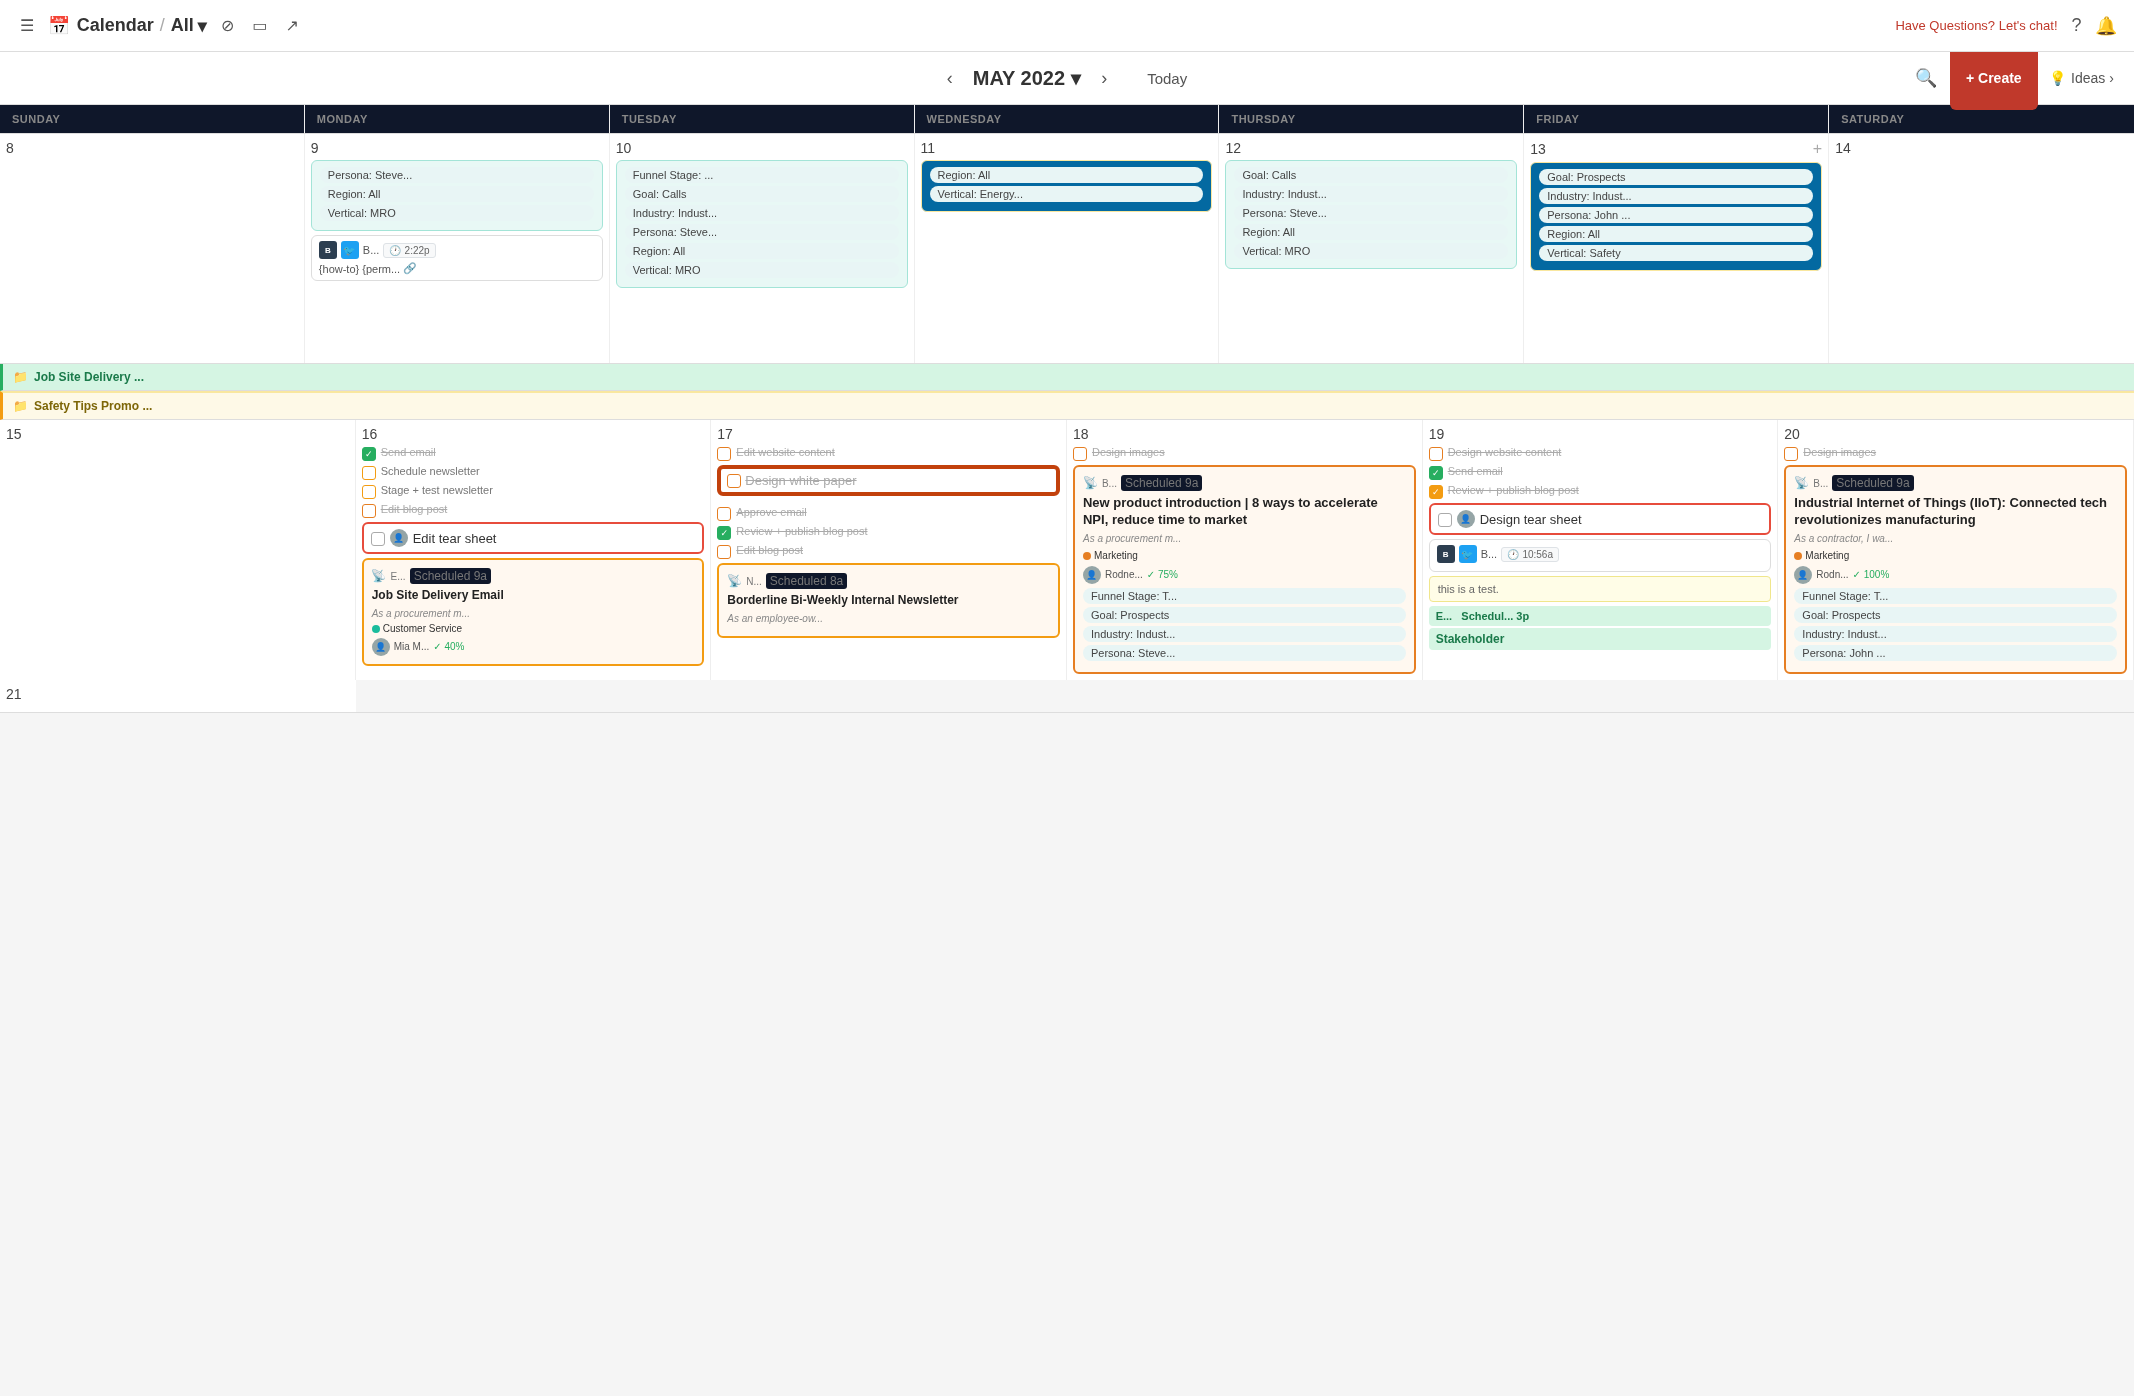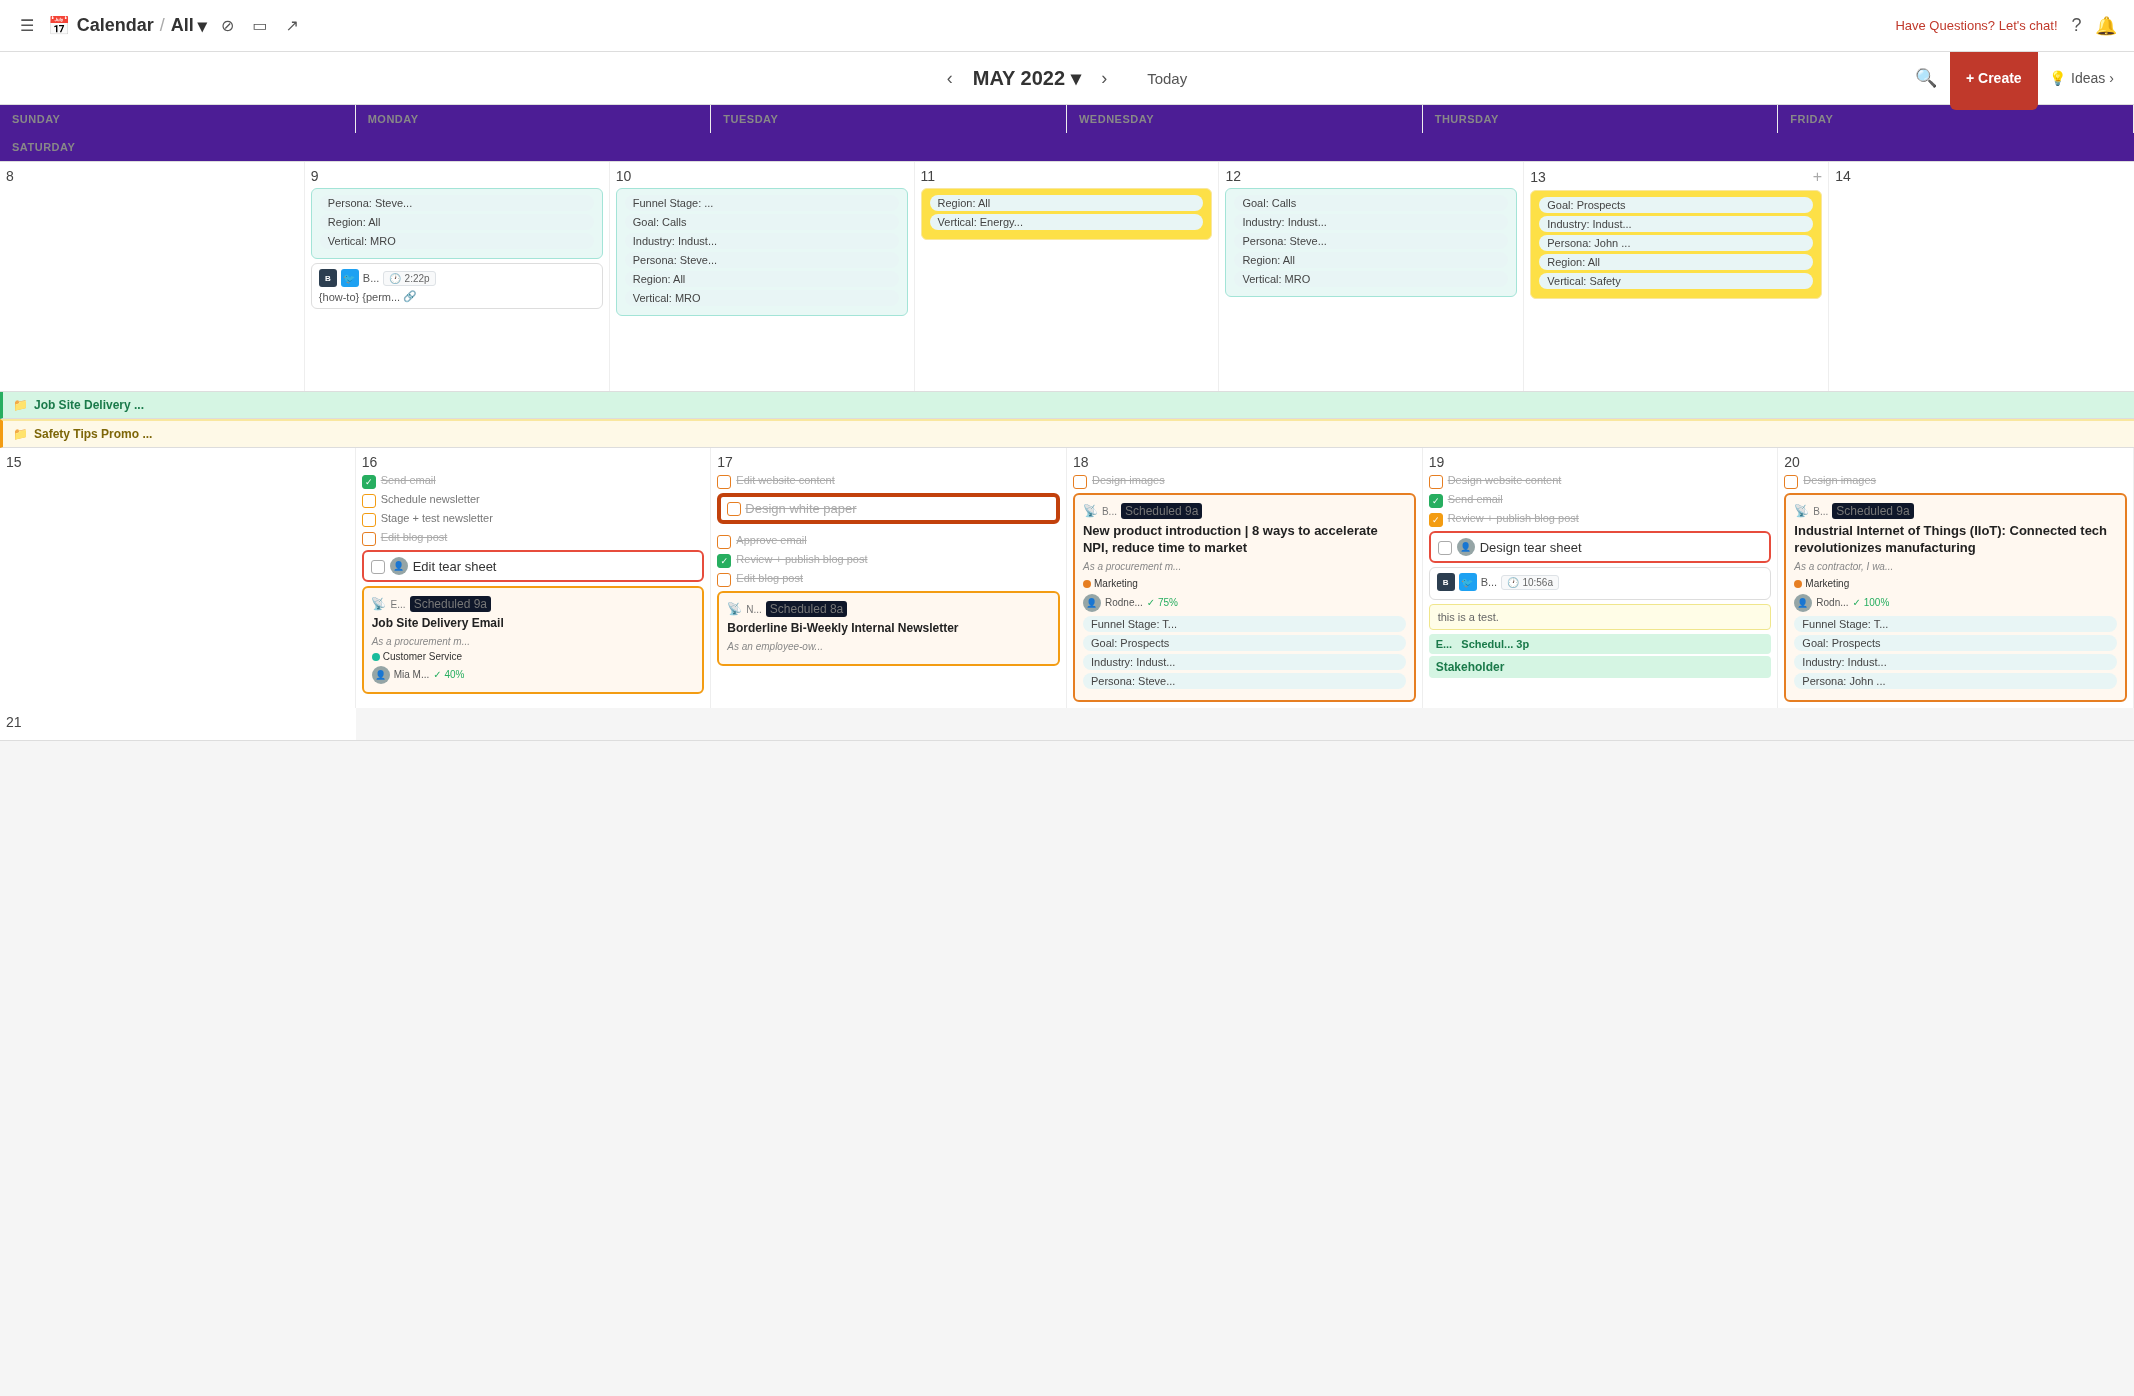--- a/index.html
+++ b/index.html
@@ -36,22 +36,22 @@
     .create-btn {
       background: #c0392b; color: #fff; border: none; border-radius: 6px;
       padding: 24px 16px; font-size: 14px; font-weight: 600; cursor: pointer;
       display: flex; align-items: center; gap: 6px;
     }
     .ideas-btn {
       background: none; border: none; cursor: pointer; font-size: 14px;
       color: #555; display: flex; align-items: center; gap: 4px;
     }
     .day-headers {
-      display: grid; grid-template-columns: repeat(6, 1fr);
-      background: #4c1d95; border-bottom: 1px solid #ddd;
+      display: grid; grid-template-columns: repeat(7, 1fr);
+      background: #0f172a; border-bottom: 1px solid #ddd;
     }
     .day-header {
       padding: 8px 12px; text-align: left; font-size: 11px;
       font-weight: 700; color: #888; letter-spacing: 0.5px; text-transform: uppercase;
       border-right: 1px solid #eee;
     }
     .day-header:last-child { border-right: none; }
     .day-cell {
       border-right: 1px solid #eee; padding: 6px; background: #fff;
       vertical-align: top; overflow: hidden; position: relative;
@@ -69,21 +69,21 @@
       border-radius: 12px; font-size: 11px; margin-bottom: 3px;
       background: #e8f5f5; color: #444; width: 100%;
     }
 
     
     .event-card {
       border-radius: 6px; padding: 6px 8px; margin-bottom: 4px;
       font-size: 11px; cursor: pointer;
     }
     .event-card.teal { background: #e8f8f5; border: 1px solid #a3e4d7; }
-    .event-card.orange { background: #fde047; border: 1px solid #f9e79f; }
+    .event-card.orange { background: #0369a1; border: 1px solid #f9e79f; }
 
     
     .scheduled-card {
       border-radius: 6px; padding: 8px; margin-bottom: 4px;
       background: #fff8f0; border: 2px solid #f39c12; font-size: 11px;
     }
 
     .sched-header { display: flex; align-items: center; gap: 4px; margin-bottom: 4px; }
     .sched-rss { color: #e67e22; font-size: 12px; }
     .sched-label { font-size: 10px; color: #777; }

